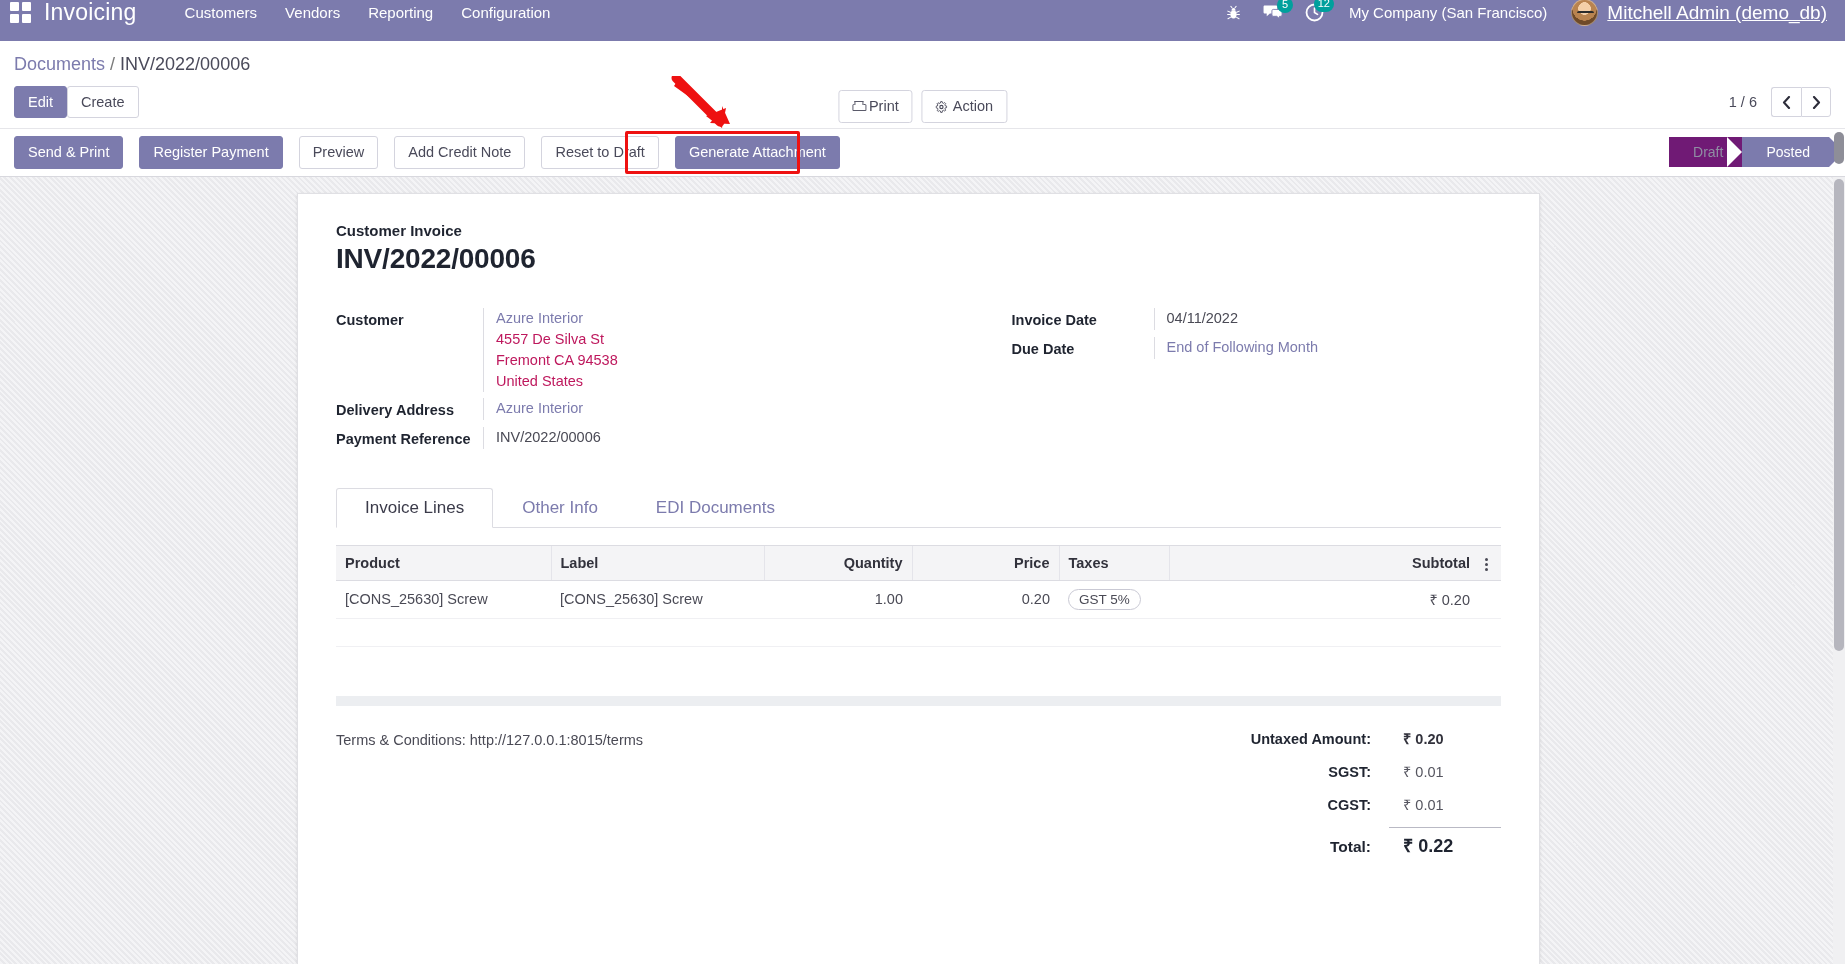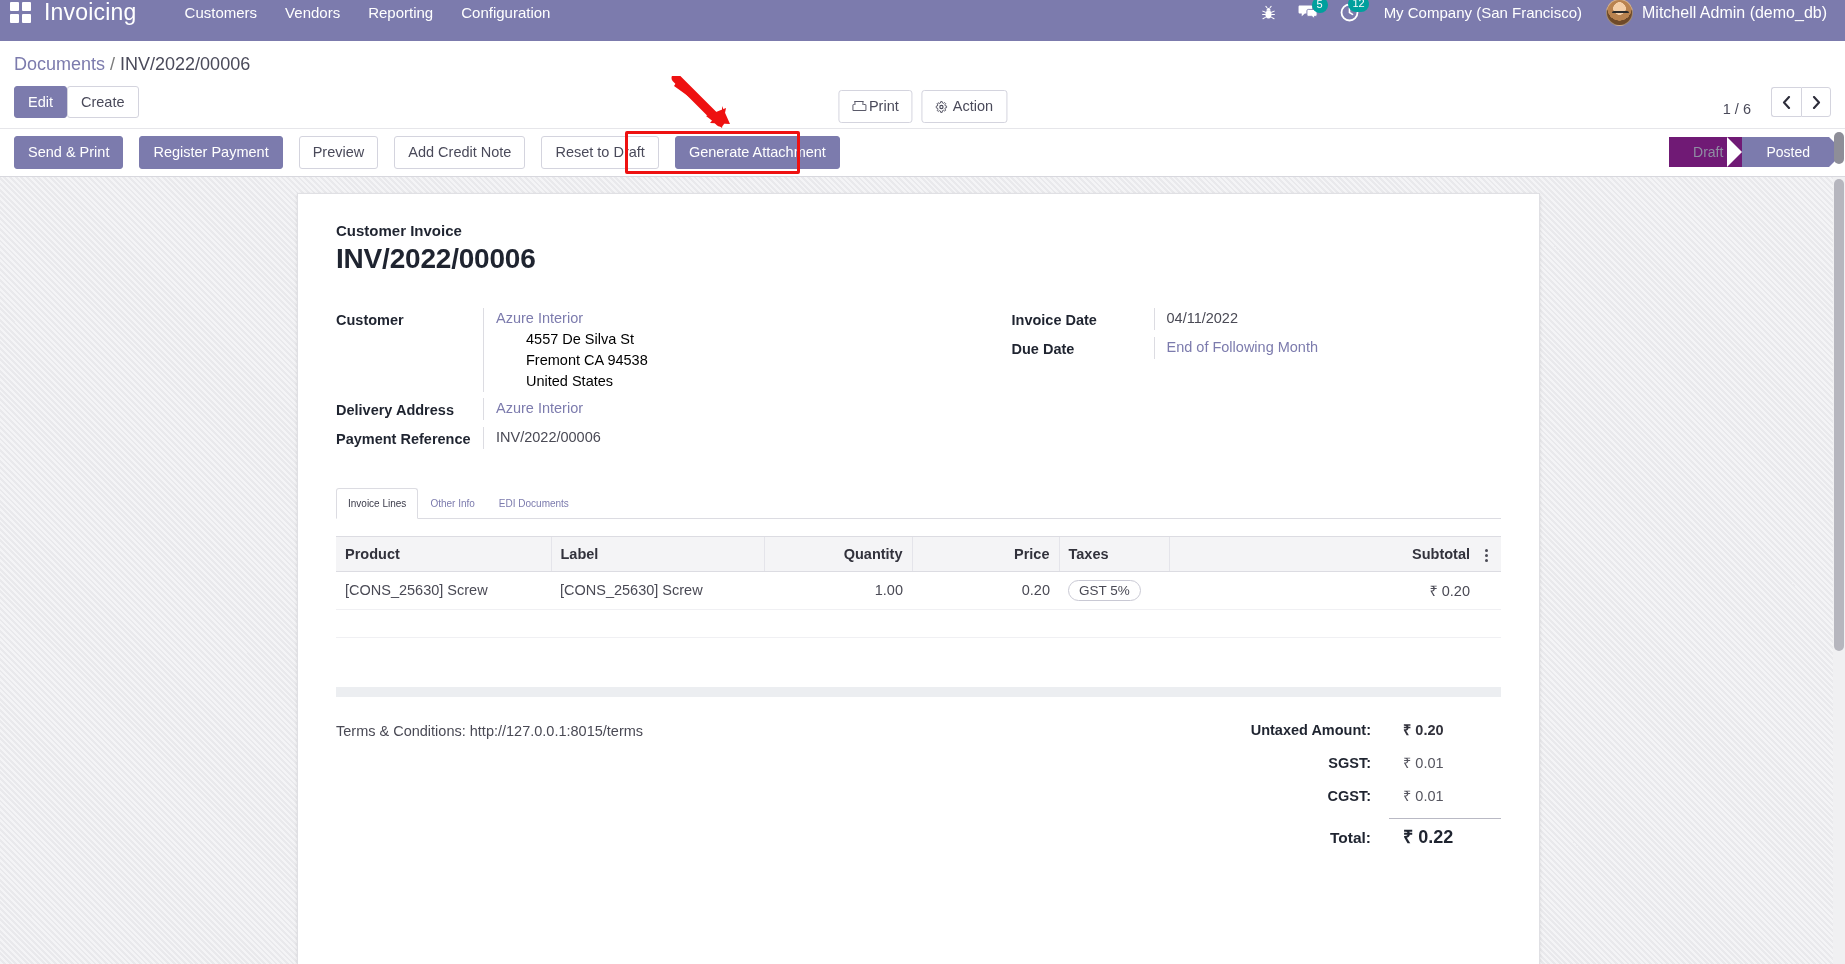--- a/index.html
+++ b/index.html
@@ -97,21 +97,21 @@
     flex: none;
     position: relative;
     overflow: hidden;
   }
   .avatar::after {
     content:"";
     position:absolute; left:5px; top:11px; width:17px; height:5px;
     border-top: 2px solid #2b2b2b;
     border-radius: 2px;
   }
-  .user-name { font-size: 16px; white-space: nowrap; }
+  .user-name { font-size: 19px; white-space: nowrap; text-decoration: underline; }
 
   
   .breadcrumb-bar {
     padding: 13px 0 9px 14px;
     font-size: 18px;
     display: flex;
     align-items: baseline;
     background: #ffffff;
   }
   .bc-link { color: #7C7BAD; cursor: pointer; }
@@ -182,22 +182,22 @@
   }
   .icon-gear {
     display: inline-block;
     width: 12px; height: 12px;
     margin-right: 5px;
     vertical-align: -2px;
   }
   .cp-pager {
     margin-left: auto;
     display: flex;
-    align-items: flex-end;
-    gap: 20px;
+    align-items: center;
+    gap: 14px;
   }
   .pager-count { font-size: 14.5px; color: #4a4a5a; }
   .pager-btns { display: flex; }
   .pager-btn {
     border: 1px solid #d4d4de;
     background: #ffffff;
     width: 30px; height: 30px;
     display: flex;
     align-items: center;
     justify-content: center;
@@ -333,32 +333,32 @@
   .f-value {
     border-left: 1px solid #dcdce2;
     padding-left: 12px;
     font-size: 14.5px;
     color: #4a4a55;
     line-height: 21px;
     min-height: 22px;
     flex: 1;
   }
   .link { color: #7C7BAD; cursor: pointer; }
-  .addr-line { display: block; color: #000000; margin-left: 30px; }
+  .addr-line { display: block; color: #be185d; }
 
   
   .tabs {
     display: flex;
     border-bottom: 1px solid #dcdce2;
     margin: 32px 14px 0 14px;
     padding-left: 0;
   }
   .tab {
-    padding: 9px 11px;
-    font-size: 10px;
+    padding: 9px 28px;
+    font-size: 17px;
     color: #7C7BAD;
     cursor: pointer;
     border: 1px solid transparent;
     margin-bottom: -1px;
     border-radius: 3px 3px 0 0;
   }
   .tab.active {
     color: #3b3b4a;
     background: #ffffff;
     border-color: #dcdce2 #dcdce2 #ffffff;

